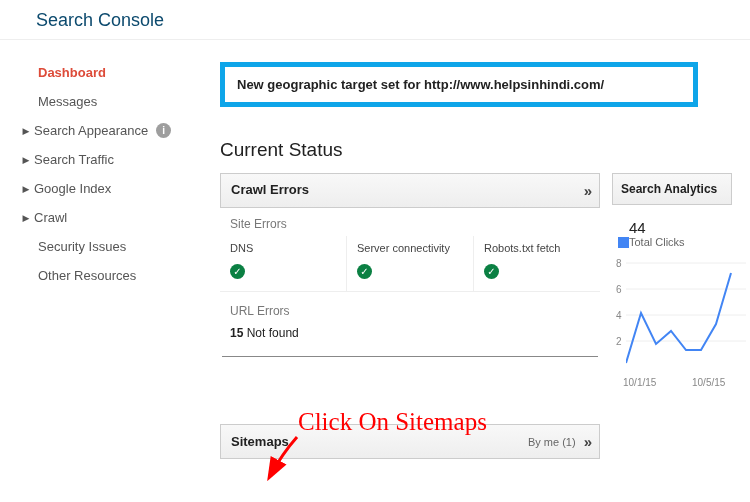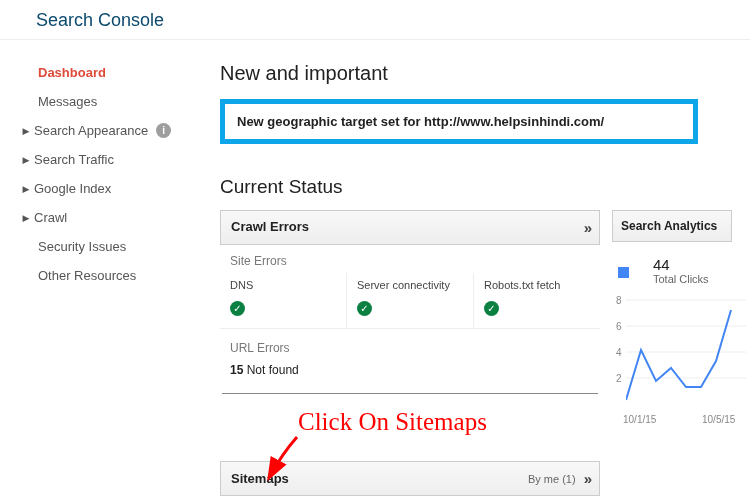--- a/index.html
+++ b/index.html
@@ -27,21 +27,21 @@
   .status-cell:last-child { border-right: none; }
   .check-circle { display: inline-flex; width: 15px; height: 15px; border-radius: 50%; background: #0b8043; color: #fff; font-size: 10px; justify-content: center; align-items: center; margin-top: 10px; }
   .url-errors { padding: 12px 10px 16px; color: #777; font-size: 12px; }
   .url-errors .nf { color: #222; margin-top: 8px; font-size: 12px; }
   .url-errors .nf b { font-weight: 700; }
   .sitemaps-gap { height: 68px; border-top: 1px solid #888; margin: 0 2px; }
   .sitemaps-head { background: linear-gradient(#f8f8f8,#eee); border: 1px solid #ccc; padding: 8px 10px; display: flex; justify-content: space-between; align-items: center; font-weight: 700; font-size: 13px; }
   .byme { color: #666; font-size: 11px; font-weight: 400; display: flex; align-items: center; gap: 8px; }
   .right-col { width: 120px; }
   .analytics-head { background: linear-gradient(#f8f8f8,#eee); border: 1px solid #ccc; padding: 8px 8px; font-weight: 700; font-size: 12px; white-space: nowrap; }
-  .metric { display: flex; gap: 24px; padding: 14px 6px 10px; align-items: center; }
+  .metric { display: flex; gap: 0; padding: 14px 6px 10px; align-items: flex-end; }
   .blue-sq { width: 11px; height: 11px; background: #4285f4; margin-top: 3px; }
   .metric-val { font-size: 15px; color: #222; }
   .metric-lbl { font-size: 11px; color: #666; }
   .chart { position: relative; height: 130px; }
   .y-tick { position: absolute; left: 4px; font-size: 10px; color: #888; }
   .x-tick { position: absolute; bottom: 0; font-size: 10px; color: #888; }
   .annotation { position: absolute; color: #f00; font-family: Georgia, serif; font-size: 25px; left: 298px; top: 408px; }
   .arrow { position: absolute; left: 262px; top: 434px; }
 </style>
 </head>
@@ -70,21 +70,20 @@
     </div>
     <div class="nav-item">
       <span class="expand-icon">▶</span>
       <span>Crawl</span>
     </div>
     <div class="nav-item sub">Security Issues</div>
     <div class="nav-item sub">Other Resources</div>
   </div>
 
   <div class="main">
-    <div class="section-title">New and important</div>
     <div class="notice-box">New geographic target set for http://www.helpsinhindi.com/</div>
     <div class="status-title">Current Status</div>
 
     <div class="panels">
       <div class="left-col">
         <div class="panel-head">
           <span>Crawl Errors</span>
           <span class="chev-dbl">»</span>
         </div>
         <div class="sub-head">Site Errors</div>
@@ -131,21 +130,21 @@
           <span class="y-tick" style="top:52px">4</span>
           <span class="y-tick" style="top:78px">2</span>
           <svg width="120" height="110" style="position:absolute;left:14px;top:0">
             <line x1="0" y1="5" x2="120" y2="5" stroke="#eee"></line>
             <line x1="0" y1="31" x2="120" y2="31" stroke="#eee"></line>
             <line x1="0" y1="57" x2="120" y2="57" stroke="#eee"></line>
             <line x1="0" y1="83" x2="120" y2="83" stroke="#eee"></line>
             <polyline points="0,105 15,55 30,86 45,73 60,92 75,92 90,66 105,15" fill="none" stroke="#4285f4" stroke-width="2"></polyline>
           </svg>
           <span class="x-tick" style="left:11px">10/1/15</span>
-          <span class="x-tick" style="left:90px">10/5/15</span>
+          <span class="x-tick" style="left:80px">10/5/15</span>
         </div>
       </div>
     </div>
   </div>
 </div>
 
 <div class="annotation">Click On Sitemaps</div>
 <svg class="arrow" width="40" height="50">
   <defs>
       <marker id="ah" markerWidth="8" markerHeight="8" refX="6" refY="3" orient="auto">

